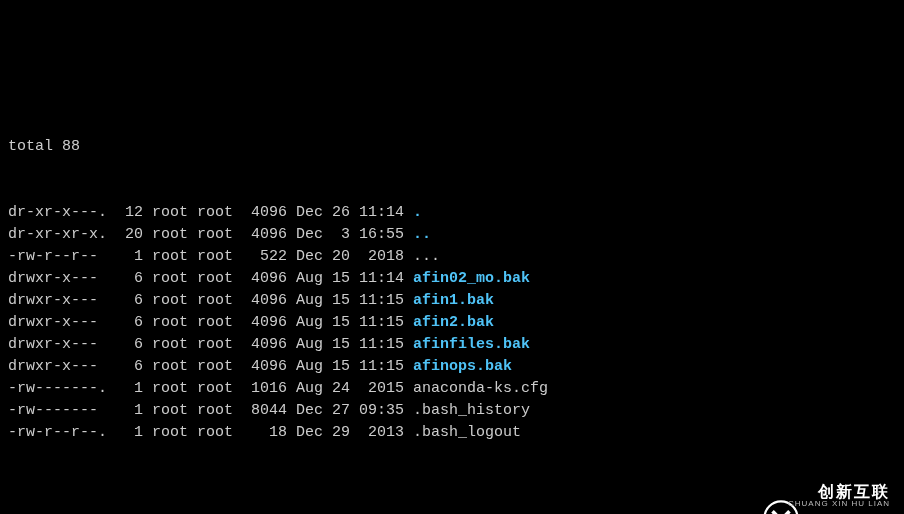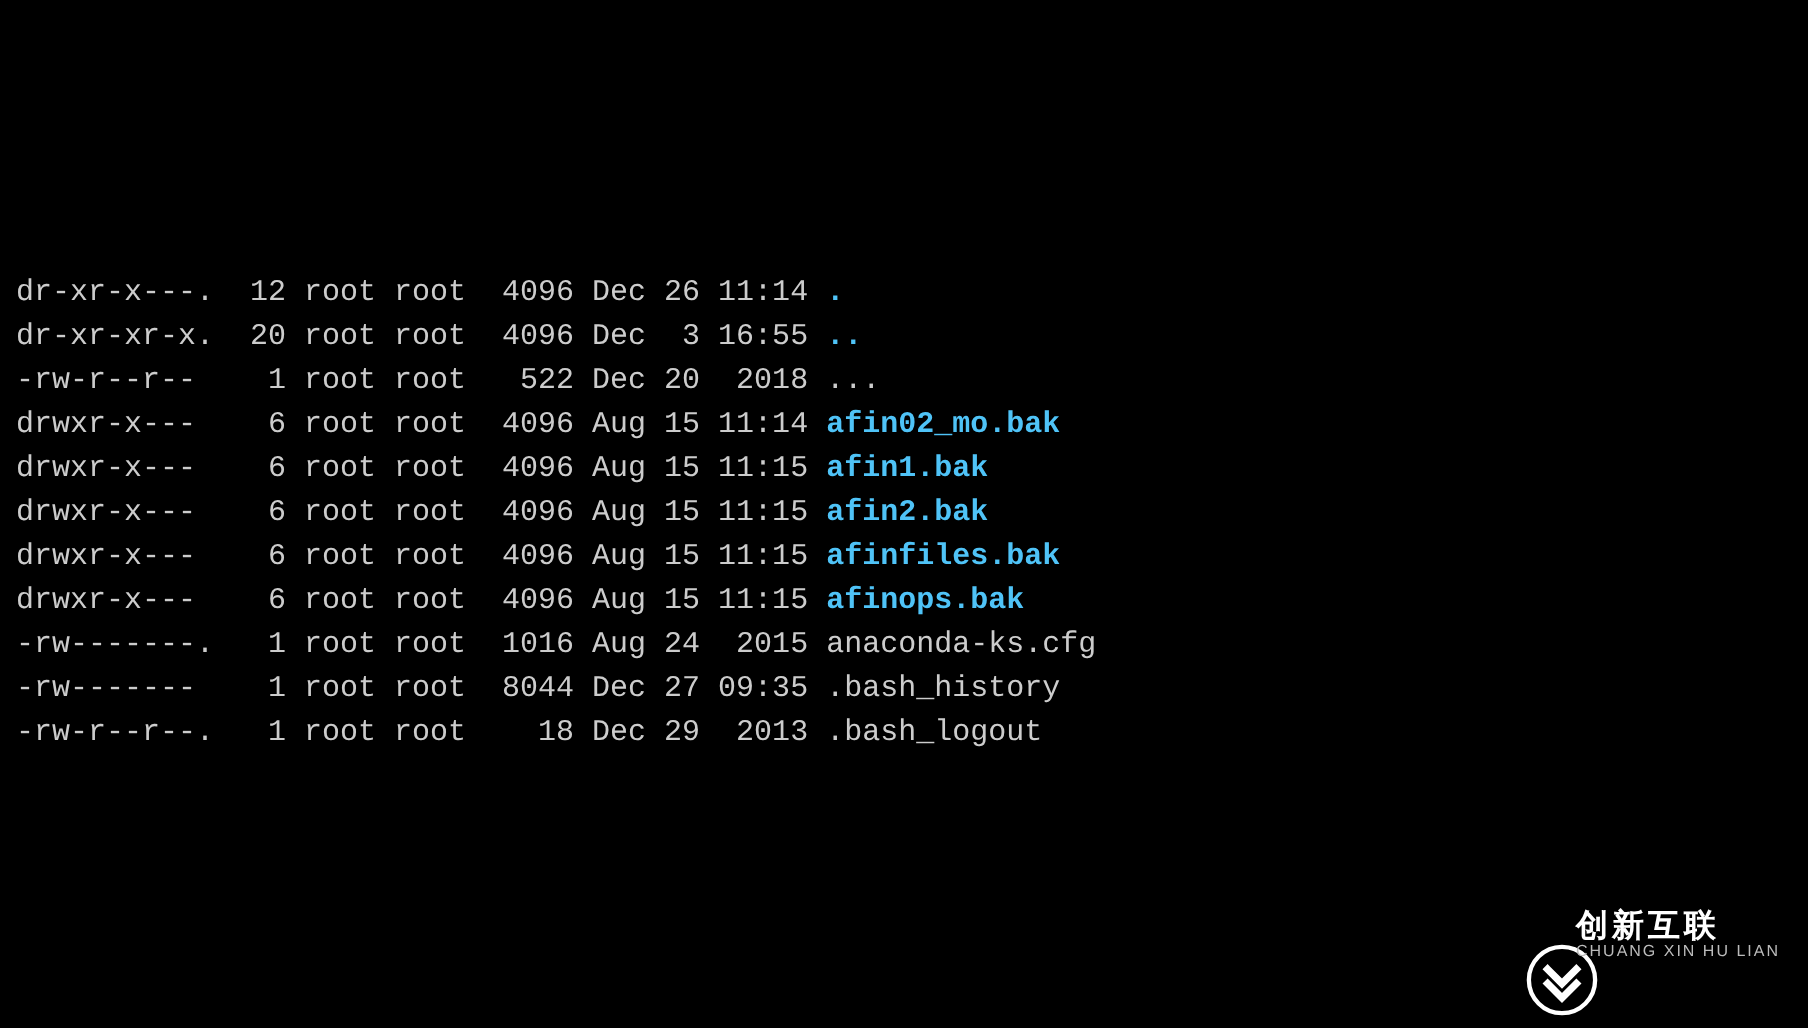--- a/index.html
+++ b/index.html
@@ -23,42 +23,44 @@
   .hl-yellow {
     border: 2px solid #ffeb3b;
     display: inline-block;
     padding: 0 2px;
     box-sizing: border-box;
   }
   .dir-color { color: #4fc3f7; font-weight: bold; }
   .watermark {
     position: absolute;
     right: 14px;
-    bottom: 28px;
+    bottom: 0;
     color: #fff;
+    text-align: right;
     font-family: sans-serif;
     display: flex;
     align-items: center;
     gap: 6px;
   }
   .watermark .logo {
     width: 36px; height: 36px;
     display:inline-block;
   }
   .watermark .logo svg { width:36px; height:36px; }
   .watermark .txt { display:flex; flex-direction:column; line-height:1; }
   .watermark .cn { font-size:16px; font-weight:bold; letter-spacing:2px; }
   .watermark .py { font-size:8px; letter-spacing:1px; color:#bbb; }
 </style>
 </head>
 <body>
 
 
 
 <div class="terminal">
+  <div class="row">total 88</div>
   <div id="rows-container"><div class="row">dr-xr-x---.  12 root root  4096 Dec 26 11:14 <span class="dir-color">.</span></div><div class="row">dr-xr-xr-x.  20 root root  4096 Dec  3 16:55 <span class="dir-color">..</span></div><div class="row">-rw-r--r--    1 root root   522 Dec 20  2018 <span>...</span></div><div class="row">drwxr-x---    6 root root  4096 Aug 15 11:14 <span class="dir-color">afin02_mo.bak</span></div><div class="row">drwxr-x---    6 root root  4096 Aug 15 11:15 <span class="dir-color">afin1.bak</span></div><div class="row">drwxr-x---    6 root root  4096 Aug 15 11:15 <span class="dir-color">afin2.bak</span></div><div class="row">drwxr-x---    6 root root  4096 Aug 15 11:15 <span class="dir-color">afinfiles.bak</span></div><div class="row">drwxr-x---    6 root root  4096 Aug 15 11:15 <span class="dir-color">afinops.bak</span></div><div class="row">-rw-------.   1 root root  1016 Aug 24  2015 <span>anaconda-ks.cfg</span></div><div class="row">-rw-------    1 root root  8044 Dec 27 09:35 <span>.bash_history</span></div><div class="row">-rw-r--r--.   1 root root    18 Dec 29  2013 <span>.bash_logout</span></div></div>
   
 </div>
 
 <div class="watermark">
   <span class="logo">
     <svg viewBox="0 0 100 100">
       <circle cx="50" cy="50" r="46" fill="none" stroke="#fff" stroke-width="6"></circle>
       <path d="M30 35 L50 55 L70 35" fill="none" stroke="#fff" stroke-width="10" stroke-linecap="square"></path>
       <path d="M30 55 L50 75 L70 55" fill="none" stroke="#fff" stroke-width="10" stroke-linecap="square"></path>

